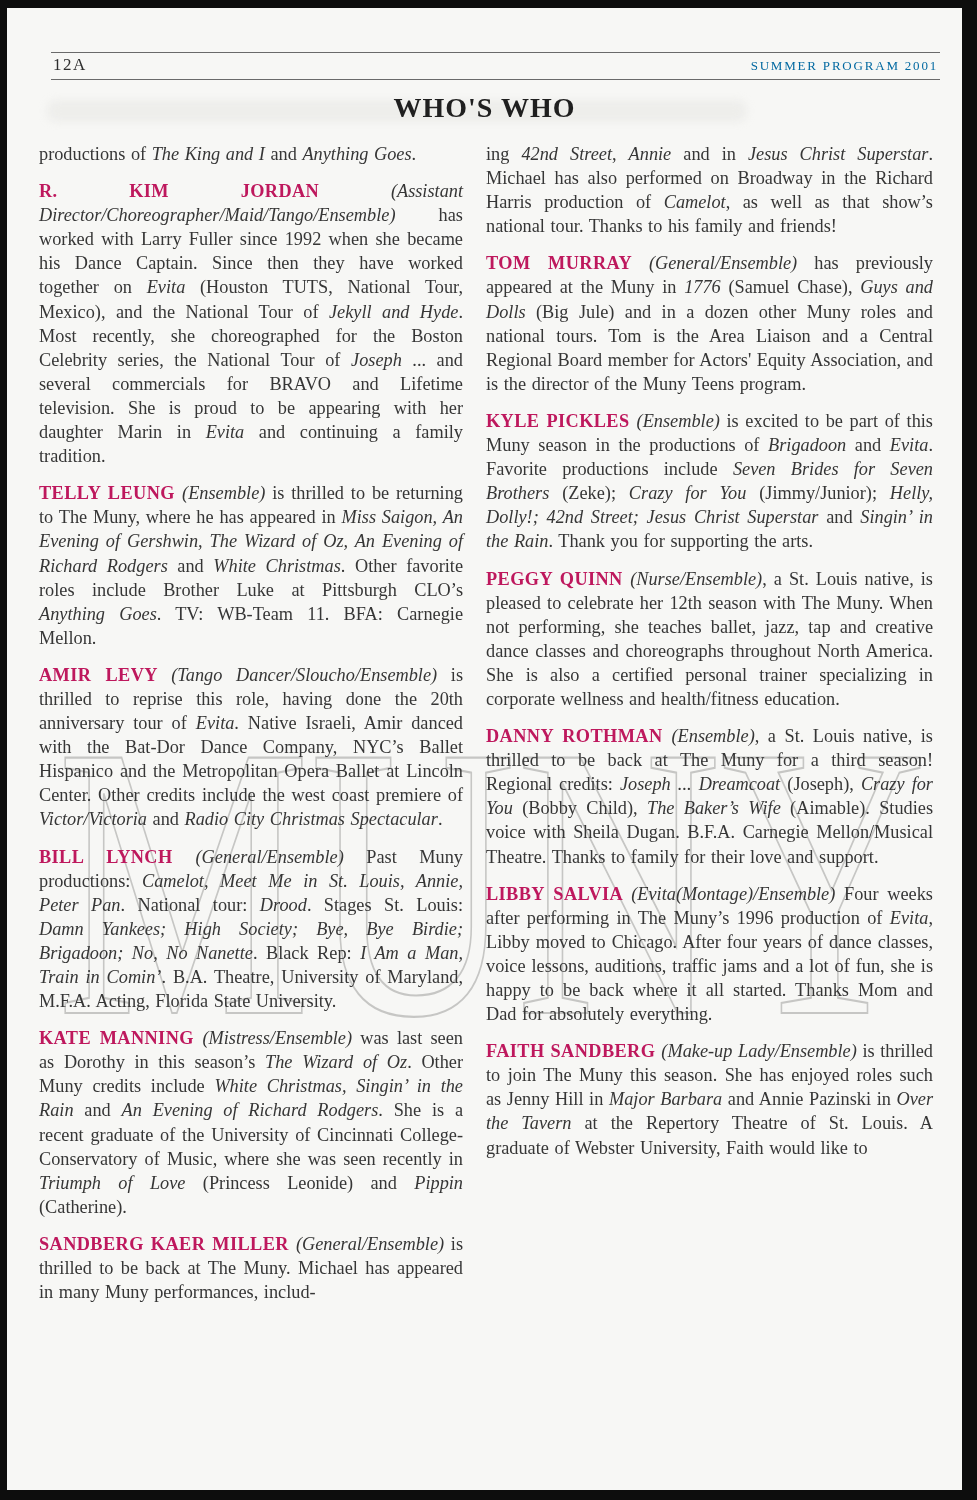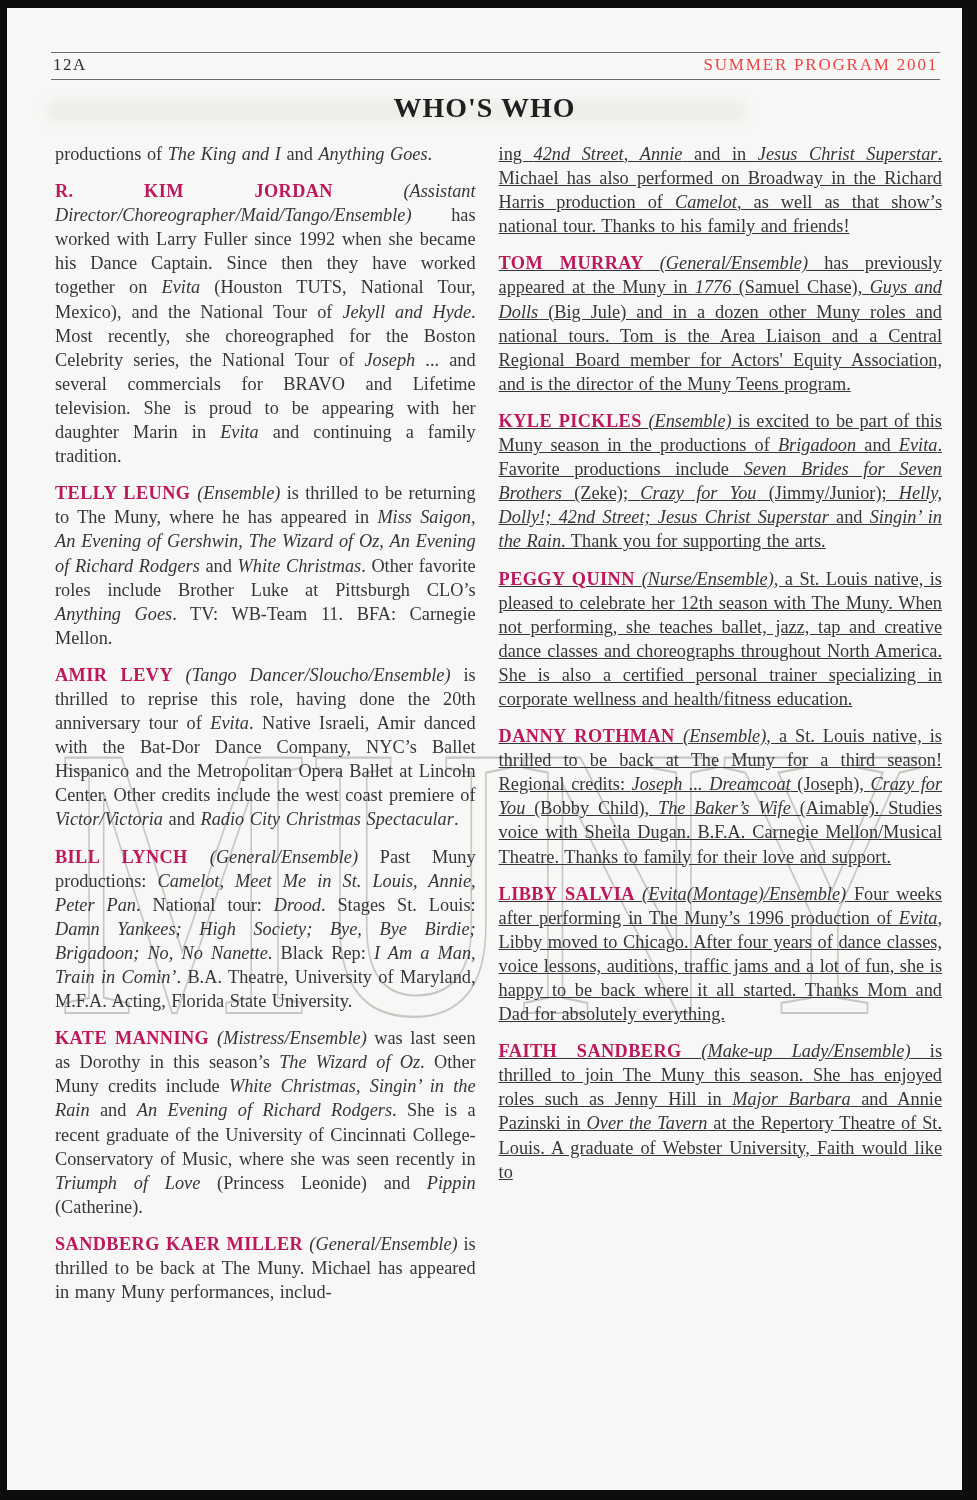--- a/index.html
+++ b/index.html
@@ -38,23 +38,23 @@
     justify-content: space-between;
     align-items: baseline;
     margin-left: 8px;
   }
   .page-num {
     font-size: 17px;
     letter-spacing: 1.5px;
     color: #2e2e2e;
   }
   .header-right {
-    font-size: 17px;
+    font-size: 13px;
     letter-spacing: 1.8px;
-    color: #ef4444;
+    color: #0369a1;
     text-align: center;
   }
   .ghost-smudge {
     position: absolute;
     top: 92px;
     left: 40px;
     width: 700px;
     height: 22px;
     background: rgba(210,210,208,0.25);
     filter: blur(4px);
@@ -82,34 +82,34 @@
   .watermark text {
     font-family: "Liberation Serif", "DejaVu Serif", serif;
     fill: none;
     stroke: #c6c6c4;
     stroke-width: 2.2px;
   }
   
   .columns {
     position: absolute;
     top: 134px;
-    left: 48px;
+    left: 32px;
     right: 20px;
     display: flex;
     gap: 23px;
   }
   .col {
     text-align: justify;
     font-size: 18.3px;
     line-height: 24.1px;
     color: #363636;
     word-spacing: 1px;
   }
   .col-left  { width: 424px; }
-  .col-right { width: 447px; text-decoration: underline; }
+  .col-right { width: 447px; }
   .col p.bio {
     margin: 0 0 13px 0;
   }
   .seg-b {
     font-weight: 700;
     color: #be185d;
     letter-spacing: 0.4px;
   }
   .seg-i {
     font-style: italic;

